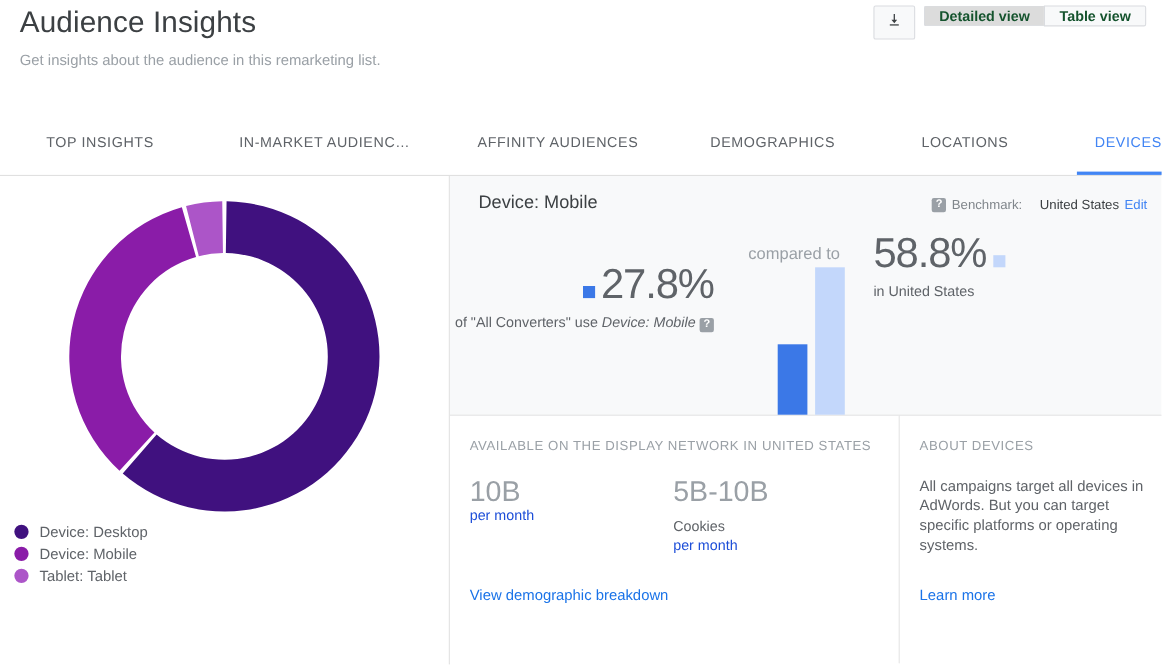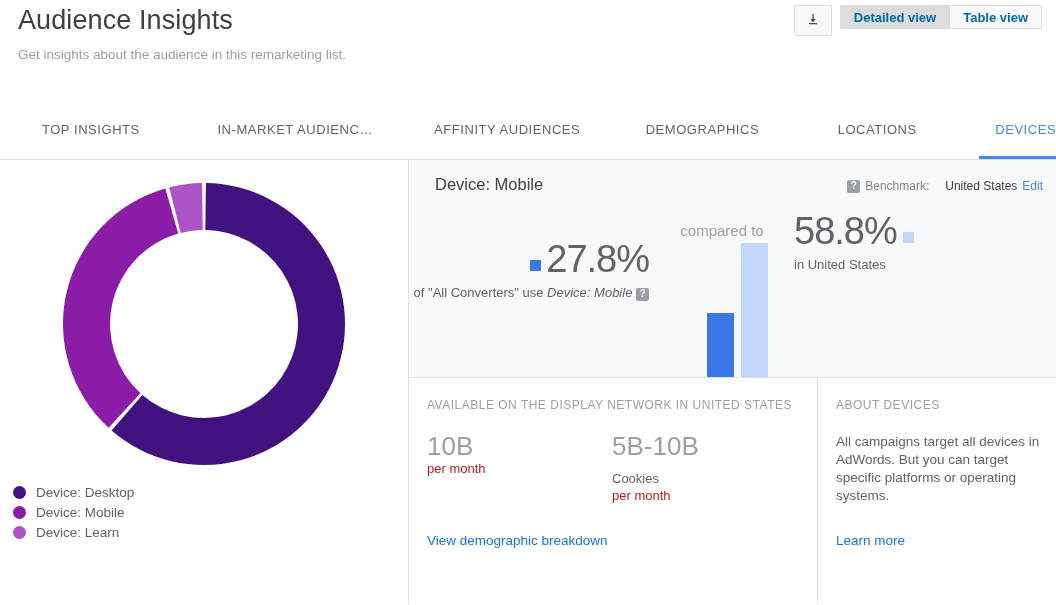--- a/index.html
+++ b/index.html
@@ -28,25 +28,25 @@
   .header-actions { position:absolute; right:14px; top:5px; display:flex; align-items:stretch; }
   .icon-btn {
     width:38px; height:31px;
     border:1px solid #dadce0; border-radius:2px;
     background:#f8f9fa;
     display:flex; align-items:center; justify-content:center;
     cursor:pointer;
   }
   .btn-group { display:flex; margin-left:8px; }
   .seg-btn {
-    height:24px; padding:4px 13px;
+    height:19px; padding:4px 13px;
     border:1px solid #dadce0;
     background:#f8f9fa;
     font-family:"Liberation Sans", sans-serif;
-    font-size:13px; font-weight:bold; color:#0369a1;
+    font-size:13px; font-weight:bold; color:#14532d;
     display:flex; align-items:center; cursor:pointer;
   }
   .seg-btn.first { border-radius:2px 0 0 2px; border-right:none; }
   .seg-btn.last  { border-radius:0 2px 2px 0; }
   .seg-btn.active { background:#dcdcdc; }
 
   
   .tabs { position:absolute; left:16px; bottom:0; height:47px; width:100%; display:flex;gap:40px; }
   .tab {
     position:relative;
@@ -60,21 +60,21 @@
     content:""; position:absolute; left:0; right:0; bottom:0;
     height:3px; background:#4285f4;
   }
 
   
   .body { position:relative; height:444px; display:flex; }
 
   
   .left-panel { position:relative; width:409px; height:444px; background:#fff; border-right:1px solid #e0e0e0; }
   .donut-wrap { position:absolute; left:61px; top:21px; width:286px; height:286px; }
-  .legend { position:absolute; left:13px; top:313px;margin-top:9px; }
+  .legend { position:absolute; left:13px; top:313px; }
   .legend-row { display:flex; align-items:center; height:20px; }
   .legend-dot { width:13px; height:13px; border-radius:50%; margin-right:10px; flex:none; }
   .legend-label { font-size:13.5px; color:#5f6368; }
 
   
   .right-col { position:relative; width:647px; height:444px; }
 
   .compare-panel {
     position:relative; height:218px; background:#f8f9fa;
     border-bottom:1px solid #e0e0e0;
@@ -120,21 +120,21 @@
   .info-panel.left { width:409px; border-right:1px solid #e0e0e0; }
   .info-panel.right { width:238px; }
   .info-head {
     position:absolute; left:18px; top:20px;
     font-size:12px; color:#9aa0a6; letter-spacing:.5px;
   }
   .metrics { position:absolute; left:18px; top:55px; display:flex; }
   .metric { width:185px; }
   .metric-val { font-size:26px; font-weight:300; color:#9aa0a6; line-height:1; }
   .metric-name { margin-top:12px; font-size:13px; color:#5f6368; }
-  .metric-unit { margin-top:2px; font-size:13px; color:#b91c1c; }
+  .metric-unit { margin-top:2px; font-size:13px; color:#1d4ed8; }
   .link { position:absolute; font-size:13.5px; color:#1a73e8; cursor:pointer; }
   .about-text {
     position:absolute; left:18px; top:55px; width:205px;
     font-size:13.5px; color:#5f6368; line-height:18px;
   }
 </style>
 </head>
 <body>
 
 <div class="page">
@@ -182,21 +182,21 @@
         <div class="legend-row">
           <span class="legend-dot" id="dot0" style="background: rgb(64, 17, 127);"></span>
           <span class="legend-label">Device: Desktop</span>
         </div>
         <div class="legend-row">
           <span class="legend-dot" id="dot1" style="background: rgb(138, 28, 168);"></span>
           <span class="legend-label">Device: Mobile</span>
         </div>
         <div class="legend-row">
           <span class="legend-dot" id="dot2" style="background: rgb(172, 85, 200);"></span>
-          <span class="legend-label">Device: Learn</span>
+          <span class="legend-label">Tablet: Tablet</span>
         </div>
       </div>
     </div>
 
     <div class="right-col">
 
       <div class="compare-panel">
         <div class="cp-title">Device: Mobile</div>
 
         <div class="benchmark">

